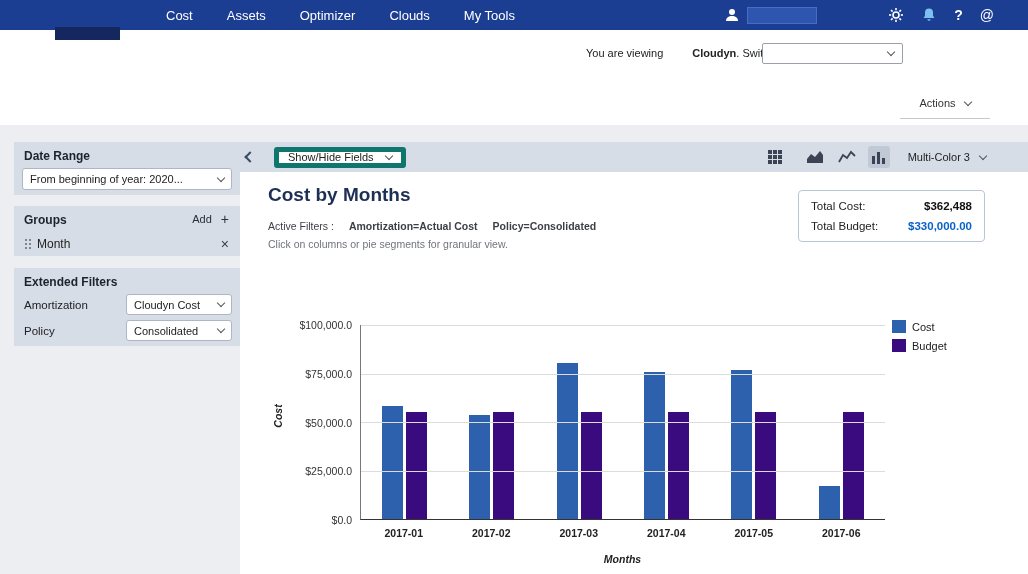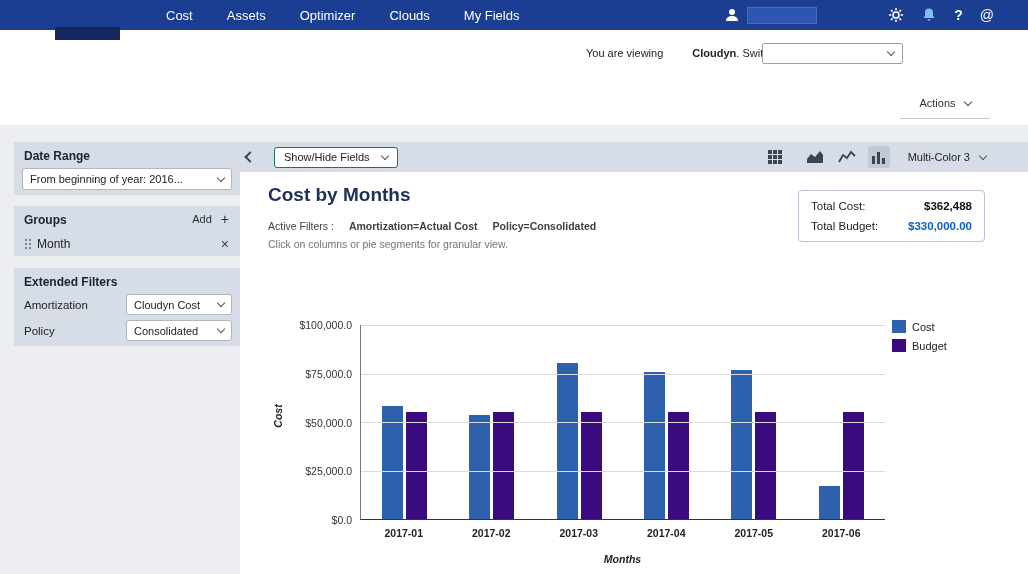--- a/index.html
+++ b/index.html
@@ -65,21 +65,21 @@
   
   .caret { display:inline-block; width:6px; height:6px; border-right:1.5px solid #555;
     border-bottom:1.5px solid #555; transform:rotate(45deg); margin-top:-3px; flex:none; }
   .caret-left { display:inline-block; width:8px; height:8px; border-left:2px solid #3b4a63;
     border-bottom:2px solid #3b4a63; transform:rotate(45deg); }
 
   
   .toolbar { position:absolute; left:240px; right:0; top:17px; height:30px; background:#d7dde7;
     display:flex; align-items:center; }
   .collapse-btn { padding:0 7px 0 6px; cursor:pointer; display:flex; align-items:center; }
-  .showhide-btn { margin-left:13px; height:21px; background:#fff; border:1px solid #0f766e; border-radius:3px;
+  .showhide-btn { margin-left:13px; height:21px; background:#fff; border:5px solid #0f766e; border-radius:3px;
     display:flex; align-items:center; gap:12px; padding:0 9px; font-size:11px; color:#222; cursor:pointer; }
   .toolbar-right { margin-left:auto; display:flex; align-items:center; gap:10px; padding-right:42px; }
   .tool-icon { width:22px; height:22px; display:flex; align-items:center; justify-content:center;
     border-radius:3px; cursor:pointer; }
   .tool-icon.selected { background:#c1c9d6; }
   .grid-gap { margin-right:8px; }
   .scheme-label { font-size:11px; color:#222; margin-left:8px;text-align:right; }
 
   
   .main-card { position:absolute; left:240px; top:47px; right:0; bottom:0; background:#fff; }
@@ -118,21 +118,21 @@
 <body>
 
 <div class="app">
 
   <div class="topnav">
     <nav class="nav-items">
       <a class="nav-item">Cost</a>
       <a class="nav-item">Assets</a>
       <a class="nav-item">Optimizer</a>
       <a class="nav-item">Clouds</a>
-      <a class="nav-item">My Fields</a>
+      <a class="nav-item">My Tools</a>
     </nav>
     <div class="nav-user">
       <span class="icon16">
         <svg viewBox="0 0 16 16" width="16" height="16">
             <circle cx="8" cy="5" r="3" fill="#fff"></circle>
             <path d="M2 14c0-3.3 2.7-5 6-5s6 1.7 6 5z" fill="#fff"></path>
           </svg>
       </span>
       <div class="user-field"></div>
     </div>
@@ -179,21 +179,21 @@
       <span>Actions</span>
       <span class="caret"></span>
     </div>
   </div>
 
   <div class="workspace">
 
     <div class="panel panel-1">
       <div class="panel-label">Date Range</div>
       <div class="sidebar-select">
-        <span class="sel-text">From beginning of year:  2016...</span>
+        <span class="sel-text">From beginning of year:  2020...</span>
         <span class="caret"></span>
       </div>
     </div>
 
     <div class="panel panel-2">
       <div class="groups-header">
         <div class="panel-label">Groups</div>
         <div class="groups-add">
           <span class="add-label">Add</span>
           <span class="plus-glyph">+</span>

